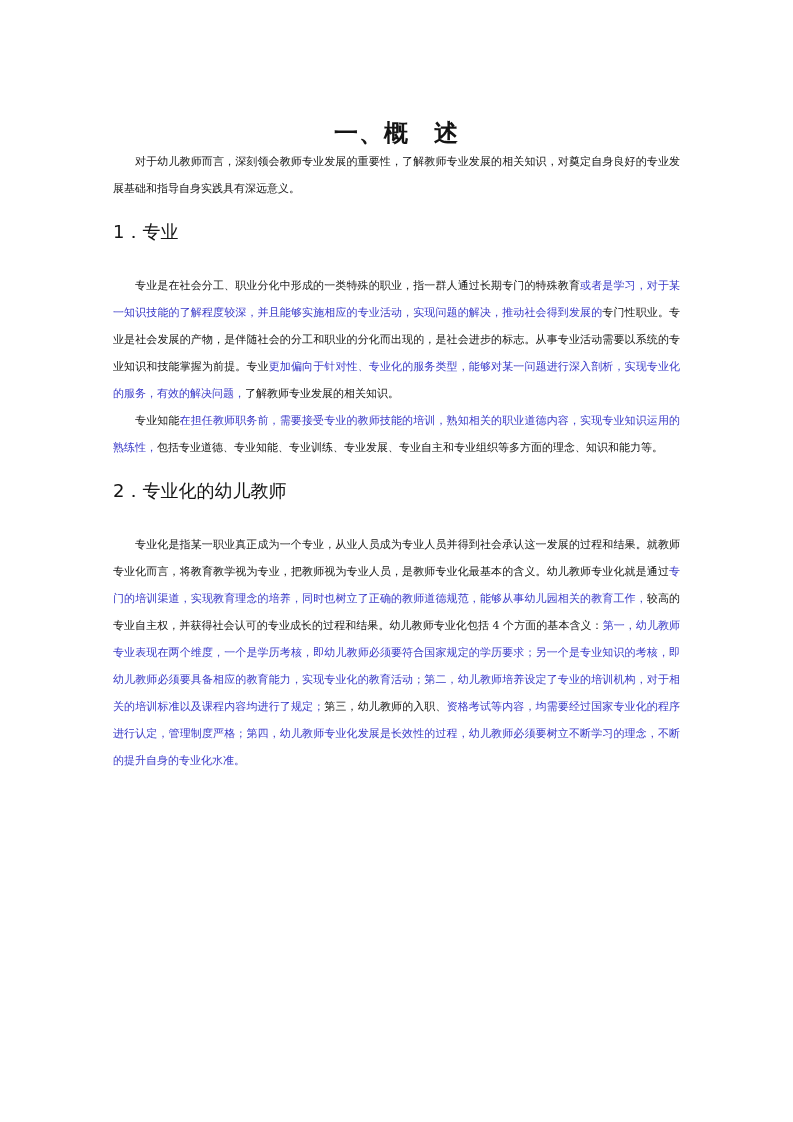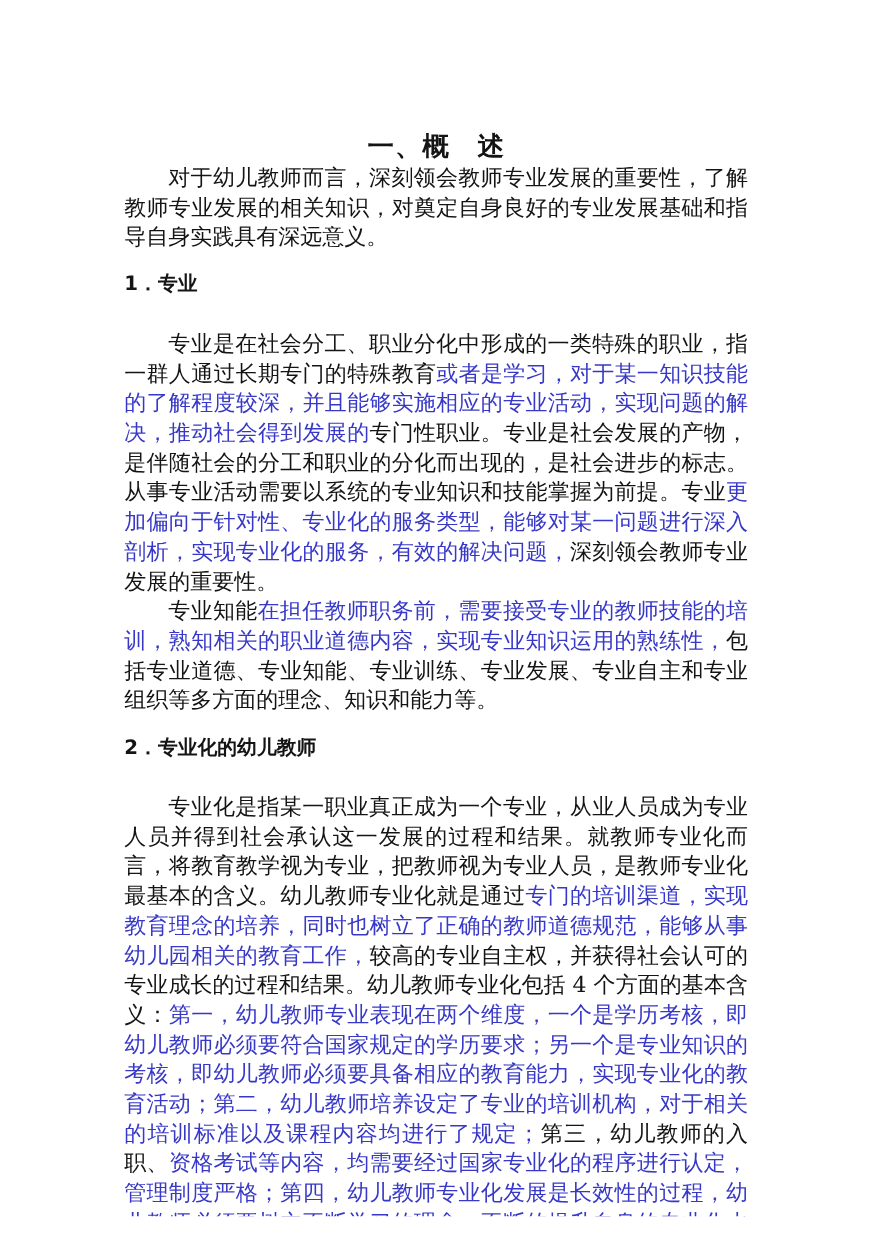--- a/index.html
+++ b/index.html
@@ -36,27 +36,27 @@
     font-size: 21px;
     line-height: 28px;
     font-weight: bold;
     color: var(--ink);
     margin-top: 44px;
   }
   .sub-heading {
     font-family: "DejaVu Sans", "Liberation Sans", sans-serif;
     font-size: 18px;
     line-height: 24px;
-    font-weight: bold;
+    font-weight: normal;
     color: var(--ink);
     margin-top: 18px;
     margin-bottom: 28px;
   }
   .para {
-    font-size: 20px;
+    font-size: 11px;
     line-height: 27px;
     text-align: justify;
     text-indent: 2em;
     color: var(--ink);
     margin: 0;
   }
   .section-heading + .para {
     margin-top: 17px;
   }
   .para .ink  { color: var(--ink); }
@@ -64,19 +64,19 @@
 </style>
 </head>
 <body>
 
 <div class="page" style="background: rgb(255, 255, 255);">
   <div class="content">
     <div class="doc-title">一、概　述</div>
     <div>
         <p class="para"><span class="ink">对于幼儿教师而言，深刻领会教师专业发展的重要性，了解教师专业发展的相关知识，对奠定自身良好的专业发展基础和指导自身实践具有深远意义。</span></p>
         <div class="sub-heading">1．专业</div>
-        <p class="para"><span class="ink">专业是在社会分工、职业分化中形成的一类特殊的职业，指一群人通过长期专门的特殊教育</span><span class="blue">或者是学习，对于某一知识技能的了解程度较深，并且能够实施相应的专业活动，实现问题的解决，推动社会得到发展的</span><span class="ink">专门性职业。专业是社会发展的产物，是伴随社会的分工和职业的分化而出现的，是社会进步的标志。从事专业活动需要以系统的专业知识和技能掌握为前提。专业</span><span class="blue">更加偏向于针对性、专业化的服务类型，能够对某一问题进行深入剖析，实现专业化的服务，有效的解决问题，</span><span class="ink">深刻领会教师专业发展的重要性。</span></p>
+        <p class="para"><span class="ink">专业是在社会分工、职业分化中形成的一类特殊的职业，指一群人通过长期专门的特殊教育</span><span class="blue">或者是学习，对于某一知识技能的了解程度较深，并且能够实施相应的专业活动，实现问题的解决，推动社会得到发展的</span><span class="ink">专门性职业。专业是社会发展的产物，是伴随社会的分工和职业的分化而出现的，是社会进步的标志。从事专业活动需要以系统的专业知识和技能掌握为前提。专业</span><span class="blue">更加偏向于针对性、专业化的服务类型，能够对某一问题进行深入剖析，实现专业化的服务，有效的解决问题，</span><span class="ink">了解教师专业发展的相关知识。</span></p>
         <p class="para"><span class="ink">专业知能</span><span class="blue">在担任教师职务前，需要接受专业的教师技能的培训，熟知相关的职业道德内容，实现专业知识运用的熟练性，</span><span class="ink">包括专业道德、专业知能、专业训练、专业发展、专业自主和专业组织等多方面的理念、知识和能力等。</span></p>
         <div class="sub-heading">2．专业化的幼儿教师</div>
         <p class="para"><span class="ink">专业化是指某一职业真正成为一个专业，从业人员成为专业人员并得到社会承认这一发展的过程和结果。就教师专业化而言，将教育教学视为专业，把教师视为专业人员，是教师专业化最基本的含义。幼儿教师专业化就是通过</span><span class="blue">专门的培训渠道，实现教育理念的培养，同时也树立了正确的教师道德规范，能够从事幼儿园相关的教育工作，</span><span class="ink">较高的专业自主权，并获得社会认可的专业成长的过程和结果。幼儿教师专业化包括 4 个方面的基本含义：</span><span class="blue">第一，幼儿教师专业表现在两个维度，一个是学历考核，即幼儿教师必须要符合国家规定的学历要求；另一个是专业知识的考核，即幼儿教师必须要具备相应的教育能力，实现专业化的教育活动；第二，幼儿教师培养设定了专业的培训机构，对于相关的培训标准以及课程内容均进行了规定；</span><span class="ink">第三，幼儿教师的入职、</span><span class="blue">资格考试等内容，均需要经过国家专业化的程序进行认定，管理制度严格；第四，幼儿教师专业化发展是长效性的过程，幼儿教师必须要树立不断学习的理念，不断的提升自身的专业化水准。</span></p>
       </div>
   </div>
 </div>
 
 </body></html>

